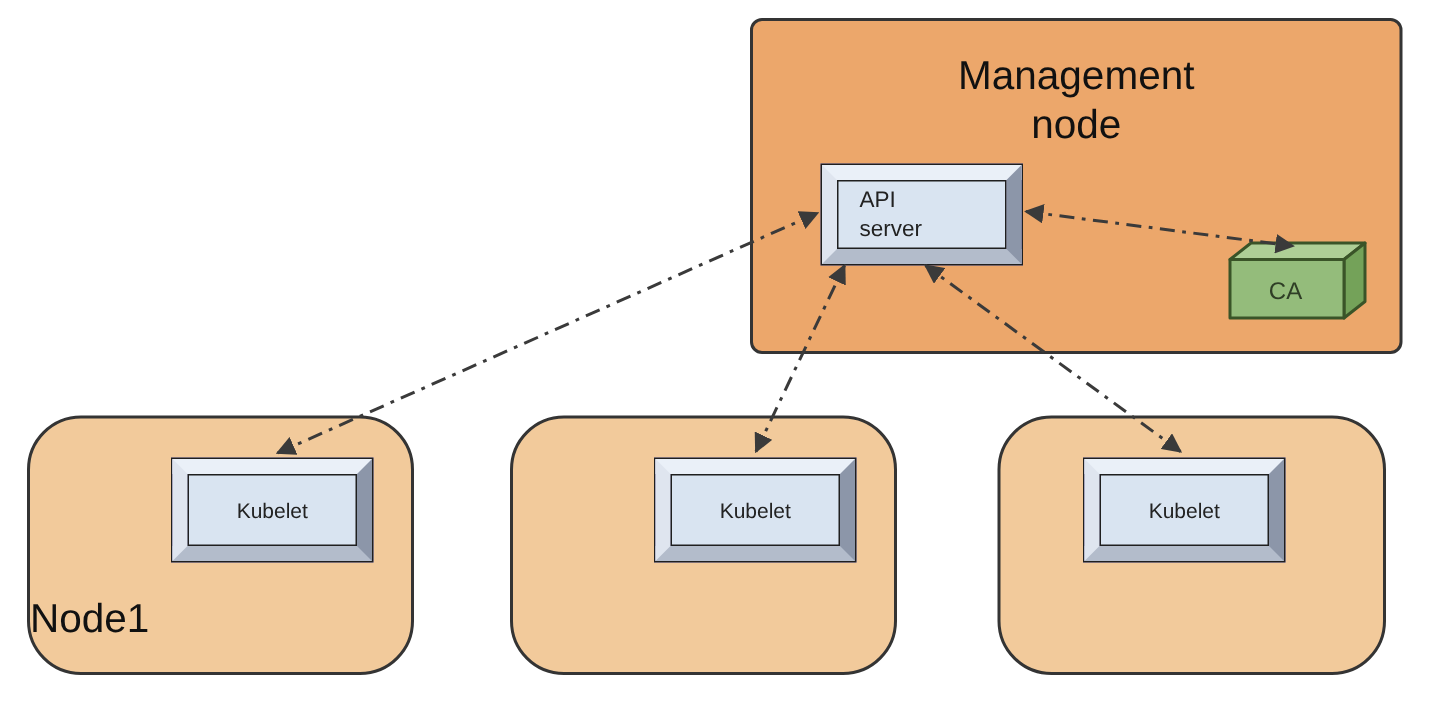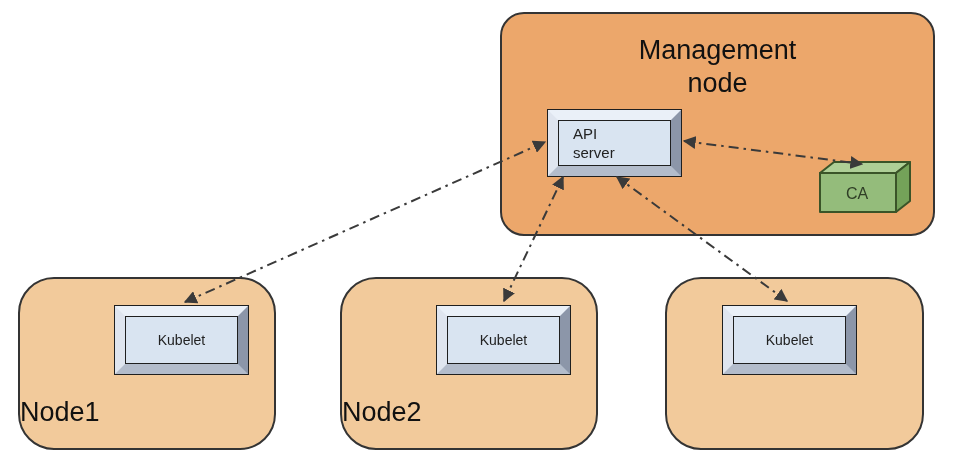--- a/index.html
+++ b/index.html
@@ -6,21 +6,21 @@
   body { background: #ffffff; font-family: "Liberation Sans", sans-serif; }
   .canvas {
     position: relative; width: 958px; height: 468px;
     background: #ffffff; overflow: hidden;
   }
   .group-box {
     position: absolute; border: 2px solid #343434;
   }
   .mgmt {
     left: 500px; top: 12px; width: 435px; height: 224px;
-    background: #ECA76B; border-radius: 24px;
+    background: #ECA76B; border-radius: 8px;
   }
   .worker {
     width: 258px; height: 173px; top: 277px;
     background: #F2CA9B; border-radius: 36px;
   }
   .worker.n1 { left: 18px; }
   .worker.n2 { left: 340px; }
   .worker.n3 { left: 665px; width: 259px; }
   .group-title {
     position: absolute; top: 20px; left: 0; width: 100%;
@@ -82,21 +82,20 @@
     </div>
     <div class="node-label">Node1</div>
   </div>
 
   <div class="group-box worker n2">
     <div class="chip kubelet">
       <div class="chip-bevel">
         <div class="chip-face">Kubelet</div>
       </div>
     </div>
-    <div class="node-label">Node2</div>
   </div>
 
   <div class="group-box worker n3">
     <div class="chip kubelet">
       <div class="chip-bevel">
         <div class="chip-face">Kubelet</div>
       </div>
     </div>
   </div>
 

